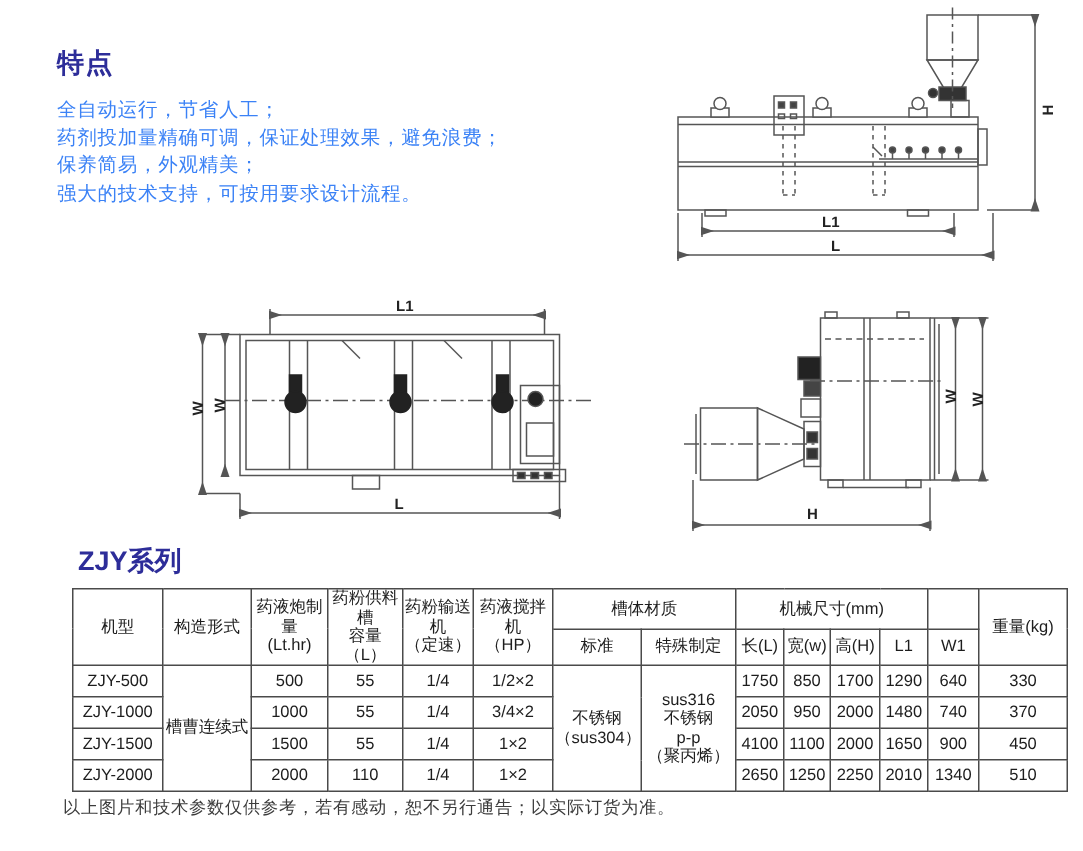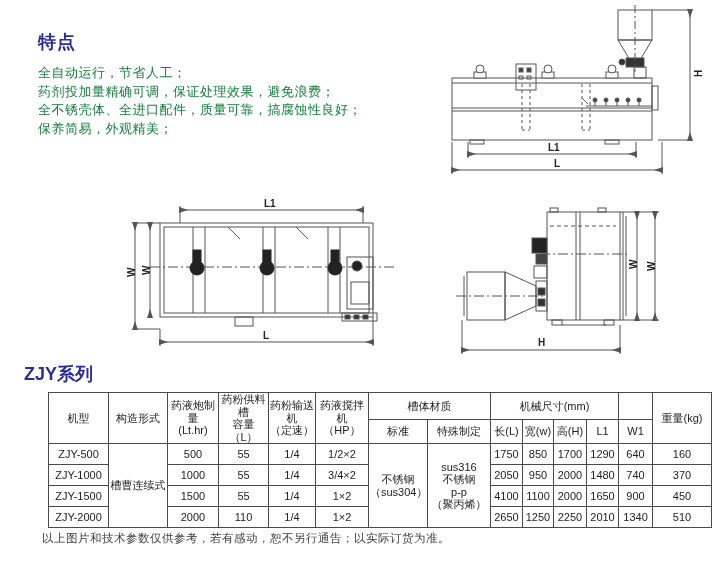--- a/index.html
+++ b/index.html
@@ -4,21 +4,21 @@
 <style>
   html,body{margin:0;padding:0;background:#fff;}
   .page{
     position:relative;width:722px;height:567px;background:#ffffff;
     font-family:"Liberation Sans","DejaVu Sans",sans-serif;overflow:hidden;
   }
   .abs{position:absolute;}
   .sec-title{
     font-size:18px;font-weight:bold;color:#2d2d99;letter-spacing:1px;
   }
-  .features{font-size:13px;color:#15803d;line-height:18.5px;letter-spacing:0.5px;}
+  .features{font-size:13px;color:#3b82f6;line-height:18.5px;letter-spacing:0.5px;}
   .footnote{font-size:11.5px;color:#3c3c3c;letter-spacing:0.5px;}
   
   table.spec{
     border-collapse:collapse;table-layout:fixed;width:663px;
     font-size:11px;color:#1d1d1d;
   }
   table.spec th,table.spec td{
     border:1px solid #4a4a4a;text-align:center;vertical-align:middle;
     font-weight:normal;padding:0 1px;white-space:pre-line;line-height:12.5px;
     overflow:hidden;
@@ -32,22 +32,22 @@
 </style>
 </head>
 <body>
 
 <div class="page">
 
   <div class="abs sec-title" style="left:38px;top:30px;">特点</div>
   <div class="abs features" style="left:38px;top:64px;width:400px;">
     <div>全自动运行，节省人工；</div>
     <div>药剂投加量精确可调，保证处理效果，避免浪费；</div>
-    <div>全不锈壳体、全进口配件，质量可靠，搞腐蚀性良好；</div>
     <div>保养简易，外观精美；</div>
+    <div>强大的技术支持，可按用要求设计流程。</div>
   </div>
 
   <svg class="abs" style="left:440px;top:2px;" width="278" height="182" viewBox="0 0 278 182">
     <defs>
       <marker id="ah" markerWidth="9" markerHeight="8" refX="8" refY="4" orient="auto-start-reverse">
         <path d="M0,4 L9,1 L9,7 z" fill="#555"></path>
       </marker>
     </defs>
     <g stroke="#555" stroke-width="1" fill="none">
 
@@ -225,21 +225,21 @@
       <line x1="209" y1="16" x2="209" y2="124" marker-start="url(#ah)" marker-end="url(#ah)"></line>
       <line x1="16" y1="124" x2="16" y2="158"></line>
         <line x1="174" y1="129" x2="174" y2="158"></line>
       <line x1="16" y1="154" x2="174" y2="154" marker-start="url(#ah)" marker-end="url(#ah)"></line>
     </g>
     <text class="dimlbl" x="184" y="74" transform="rotate(-90 187 70)">W</text>
     <text class="dimlbl" x="202" y="76" transform="rotate(-90 205 72)">W</text>
     <text class="dimlbl" x="92" y="150">H</text>
   </svg>
 
-  <div class="abs sec-title" style="left:24px;top:362px;letter-spacing:0;">ZJY系列</div>
+  <div class="abs sec-title" style="left:52px;top:362px;letter-spacing:0;">ZJY系列</div>
 
   <table class="spec abs" style="left:48px;top:392px;">
     <colgroup>
       <col style="width:60px">
         <col style="width:59px">
         <col style="width:51px">
         <col style="width:50px">
       <col style="width:47px">
         <col style="width:53px">
         <col style="width:59px">
@@ -294,21 +294,21 @@
 （sus304）</td>
         <td rowspan="4">sus316
 不锈钢
 p-p
 （聚丙烯）</td>
         <td>1750</td>
         <td>850</td>
         <td>1700</td>
         <td>1290</td>
         <td>640</td>
-        <td>160</td>
+        <td>330</td>
       </tr>
       <tr>
         <td>ZJY-1000</td>
         <td>1000</td>
         <td>55</td>
         <td>1/4</td>
         <td>3/4×2</td>
         <td>2050</td>
         <td>950</td>
         <td>2000</td>

